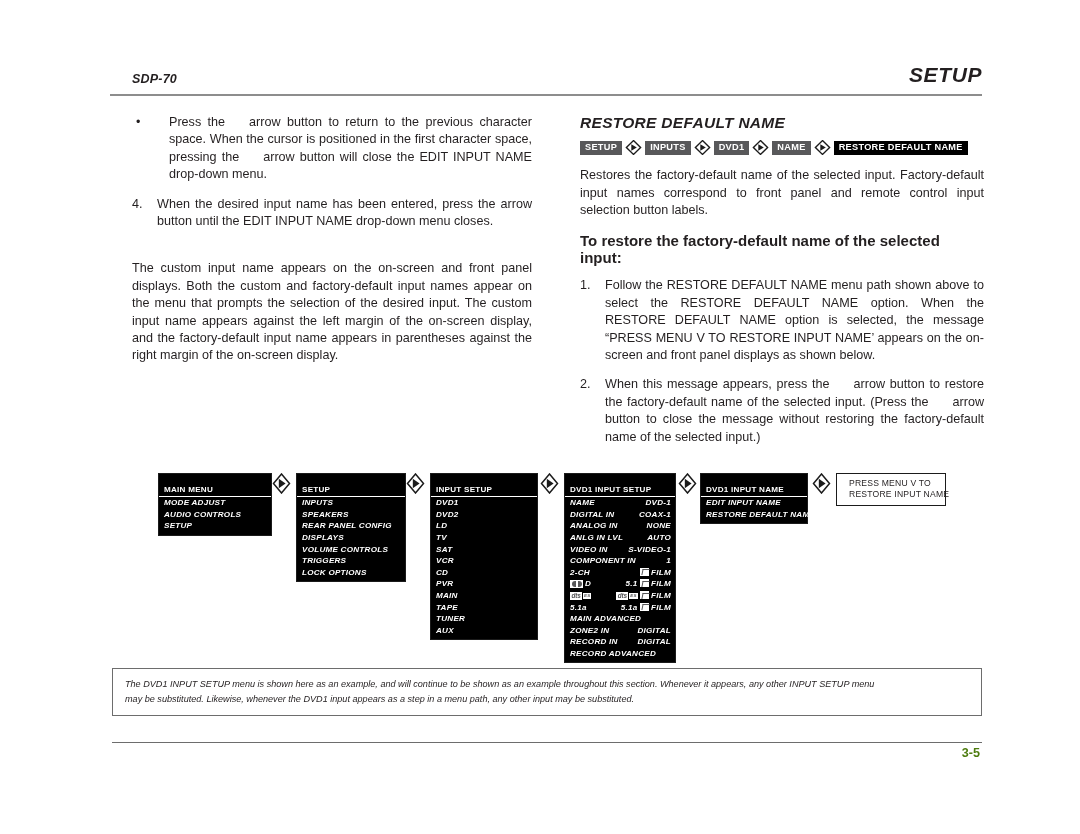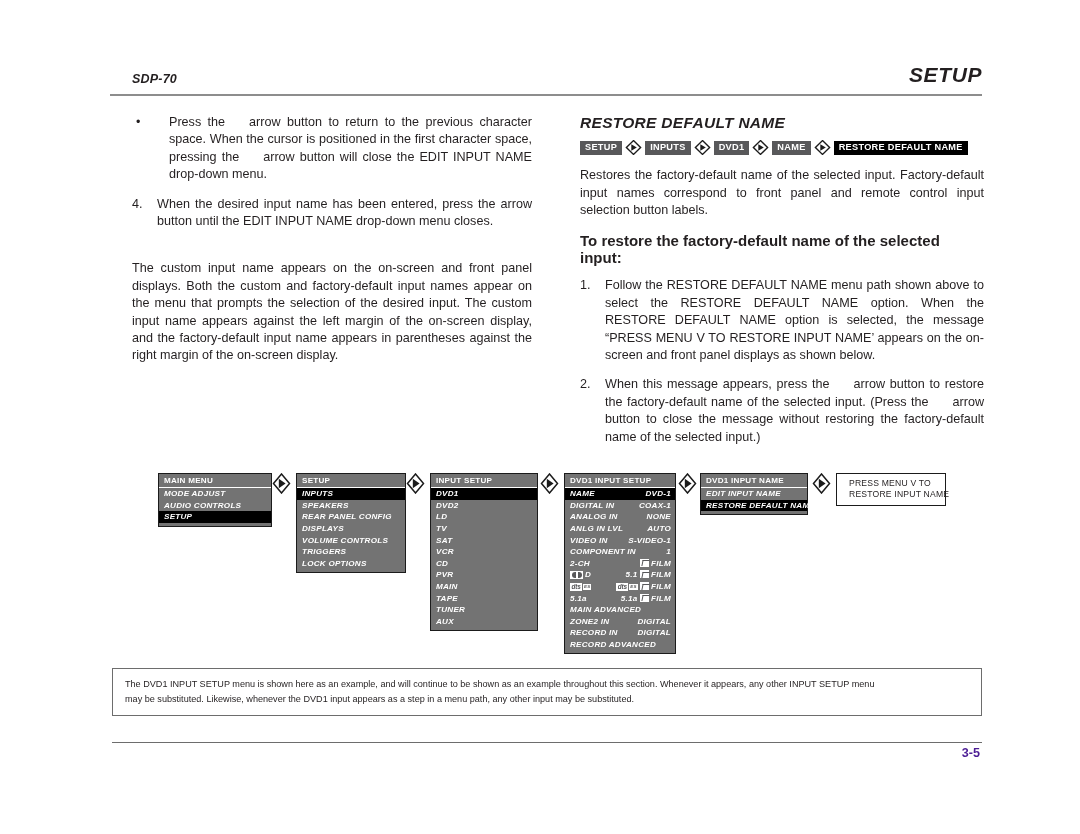--- a/index.html
+++ b/index.html
@@ -127,23 +127,23 @@
 
   
   #diagram {
     position: absolute;
     left: 0; top: 0;
     width: 1080px; height: 834px;
     pointer-events: none;
   }
   .osd {
     position: absolute;
-    background: #737373;
+    background: #000000;
     border: 1px solid #1b1b1b;
-    padding: 1px 0 3px 0;
+    padding: 10px 0 3px 0;
   }
   .osd .title {
     color: #ffffff;
     font-size: 8.1px;
     font-weight: bold;
     letter-spacing: .25px;
     padding: 1px 4px 2px 5px;
     border-bottom: 1.6px solid #ffffff;
     white-space: nowrap;
   }
@@ -250,39 +250,40 @@
   .footnote {
     position: absolute;
     left: 112px; top: 668px;
     width: 870px;
     border: 1px solid #6d6d6d;
     padding: 8px 12px 9px 12px;
     background: #ffffff;
   }
   .footnote p {
     margin: 0;
+    font-style: italic;
     font-size: 9.1px;
     line-height: 14.5px;
     color: #231f20;
     text-align: left;
   }
 
   
   .folio-rule {
     position: absolute;
     left: 112px; top: 742px;
     width: 870px; height: 1px;
     background: #6d6d6d;
   }
   .folio {
     position: absolute;
     right: 100px; top: 746px;
     font-size: 12.6px;
     font-weight: bold;
-    color: #4c1d95;
+    color: #4d7c0f;
   }
 </style>
 </head>
 <body>
 
 <div id="page">
 
   <div class="runhead">
     <div class="model">SDP-70</div>
     <div class="section">SETUP</div>

